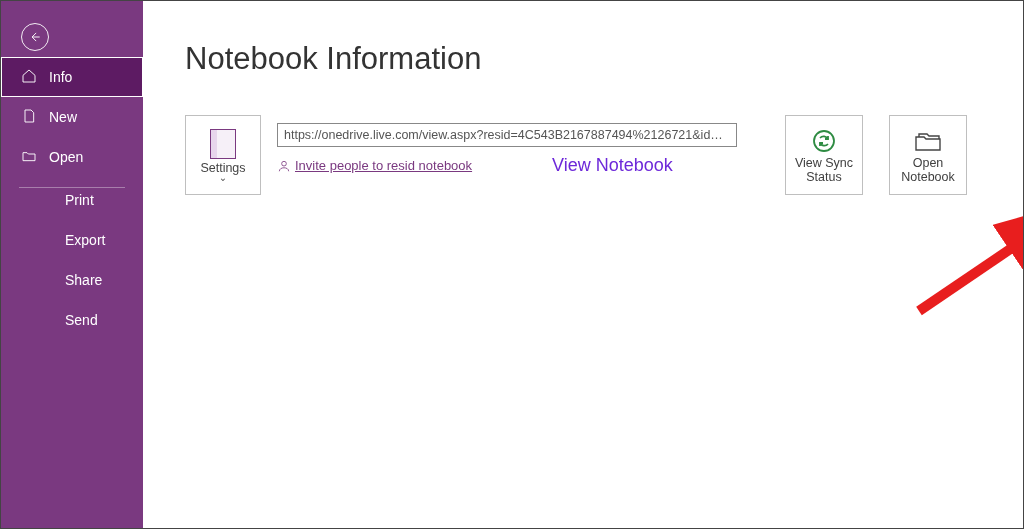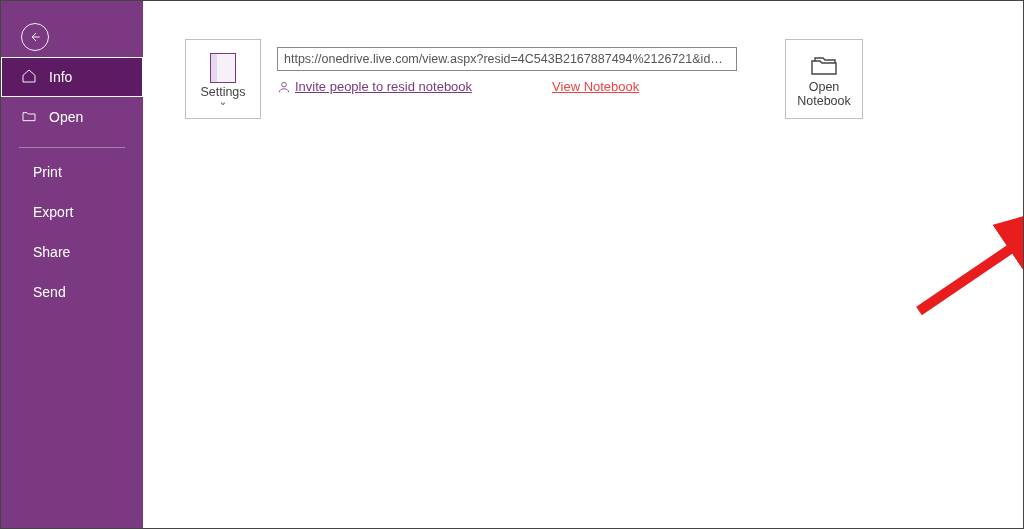--- a/index.html
+++ b/index.html
@@ -8,35 +8,35 @@
     .titlebar span + span { margin-left:4px; }
     .sidebar { position:absolute; top:0; left:0; width:142px; height:529px; background:#7a3980; color:#fff; display:flex; flex-direction:column; padding-top:16px; }
     .back-row { height:40px; display:flex; align-items:center; padding-left:20px; }
     .back-btn { width:28px; height:28px; border:1.2px solid rgba(255,255,255,0.9); border-radius:50%; display:flex; align-items:center; justify-content:center; cursor:pointer; }
     .back-btn svg { width:14px; height:14px; stroke:#fff; fill:none; stroke-width:1.6; }
     .nav-item { height:40px; display:flex; align-items:center; padding-left:20px; font-size:14px; cursor:pointer; }
     .nav-item .lbl { margin-left:12px; }
     .nav-item.selected { background:#5d1b63; outline:1px solid #fff; outline-offset:-1px; }
     .nav-icon svg { width:16px; height:16px; stroke:#fff; fill:none; stroke-width:1.4; }
     .nav-sep { height:1px; background:rgba(255,255,255,0.35); margin:10px 18px 4px 18px; }
-    .sub-item { height:40px; display:flex; align-items:center; padding-left:32px; font-size:14px; cursor:pointer; }
+    .sub-item { height:40px; display:flex; align-items:flex-start; padding-left:64px; font-size:14px; cursor:pointer; }
     .main { position:absolute; left:142px; top:0; right:0; bottom:0; background:#fff; }
     .page-title { font-size:31px; font-weight:300; color:#333; margin:40px 0 0 42px; }
     .info-row { display:flex; margin:38px 0 0 42px; align-items:flex-start; }
     .settings-box { width:76px; height:80px; border:1px solid #bfbfbf; display:flex; flex-direction:column; align-items:center; justify-content:center; cursor:pointer; }
     .settings-box .book { width:26px; height:30px; border:1px solid #7a3980; position:relative; background:linear-gradient(to right, #e7d6ec 6px, #f6f0f8 6px); }
     .settings-box .lbl { font-size:12.5px; color:#444; margin-top:2px; }
     .settings-box .chev { font-size:10px; color:#555; line-height:6px; }
     .nb { margin-left:16px; }
     .nb-title { font-size:20px; font-weight:400; color:#7a3980; margin-top:-2px; }
     .url-box { width:460px; height:24px; border:1px solid #888; font-size:12.5px; padding:0 6px; margin-top:8px; background:#fff; color:#555; overflow:hidden; white-space:nowrap; text-overflow:ellipsis; line-height:22px; }
     .links { display:flex; align-items:center; margin-top:8px; }
     .invite { display:flex; align-items:center; font-size:13px; color:#7a3980; text-decoration:underline; cursor:pointer; }
     .invite svg { width:14px; height:14px; stroke:#7a3980; fill:none; margin-right:4px; stroke-width:1.4; }
-    .viewnb { font-size:13px; color:#ef4444; text-decoration:underline; margin-left:80px; cursor:pointer; }
+    .viewnb { font-size:18px; color:#6d28d9; margin-left:80px; cursor:pointer; }
     .right-boxes { display:flex; margin-left:48px; }
     .action-box { width:78px; height:80px; border:1px solid #bfbfbf; display:flex; flex-direction:column; align-items:center; justify-content:center; font-size:12.5px; color:#404040; text-align:center; cursor:pointer; }
     .action-box + .action-box { margin-left:26px; }
     .action-box .ico { height:30px; display:flex; align-items:center; justify-content:center; }
     .sync-ico svg { width:24px; height:24px; stroke:#2e8b42; fill:none; stroke-width:1.8; }
     .folder-ico svg { width:28px; height:22px; stroke:#444; fill:none; stroke-width:1.4; }
     .arrow { position:absolute; left:766px; top:200px; pointer-events:none; }
   </style>
 </head>
 <body>
@@ -47,20 +47,26 @@
       <svg viewBox="0 0 24 24">
           <path d="M14 5l-7 7 7 7M7 12h13"></path>
         </svg>
     </div>
   </div>
   <div class="nav-item selected">
     <span class="nav-icon"><svg viewBox="0 0 24 24">
           <path d="M3 11l9-8 9 8v10H3z"></path>
         </svg></span>
     <span class="lbl">Info</span>
+  </div>
+  <div class="nav-item">
+    <span class="nav-icon"><svg viewBox="0 0 24 24">
+          <path d="M6 3h9l4 4v14H6z"></path>
+        </svg></span>
+    <span class="lbl">New</span>
   </div>
   <div class="nav-item">
     <span class="nav-icon"><svg viewBox="0 0 24 24">
           <path d="M3 7h6l2 2h10v10H3z"></path>
         </svg></span>
     <span class="lbl">Open</span>
   </div>
   <div class="nav-sep"></div>
   <div class="sub-item">
       <span>Print</span>
@@ -76,20 +82,21 @@
     </div>
 </div>
 
 <div class="titlebar">
   <span>Drafts</span>
   <span> - </span>
   <span>OneNote</span>
 </div>
 
 <div class="main">
+  <div class="page-title">Notebook Information</div>
 
   <div class="info-row">
     <div class="settings-box">
       <div class="book"></div>
       <div class="lbl">Settings</div>
       <div class="chev">⌄</div>
     </div>
 
     <div class="nb">
       <div class="url-box">https://onedrive.live.com/view.aspx?resid=4C543B2167887494%2126721&amp;id=docu...</div>
@@ -100,20 +107,31 @@
               <path d="M4 21c0-4 4-6 8-6s8 2 8 6"></path>
             </svg>
           <span>Invite people to resid notebook</span>
         </div>
         <div class="viewnb">View Notebook</div>
       </div>
     </div>
 
     <div class="right-boxes">
       <div class="action-box">
+        <div class="ico sync-ico">
+          <svg viewBox="0 0 24 24">
+              <circle cx="12" cy="12" r="10"></circle>
+              <path d="M8 9a5 5 0 0 1 8 1M16 15a5 5 0 0 1-8-1"></path>
+              <path d="M16 7v3h-3M8 17v-3h3"></path>
+            </svg>
+        </div>
+        <div>View Sync</div>
+        <div>Status</div>
+      </div>
+      <div class="action-box">
         <div class="ico folder-ico">
           <svg viewBox="0 0 28 22">
               <path d="M2 7h8l2 2h14v11H2z"></path>
               <path d="M5 7V4h8l2 2h10v3"></path>
             </svg>
         </div>
         <div>Open</div>
         <div>Notebook</div>
       </div>
     </div>

